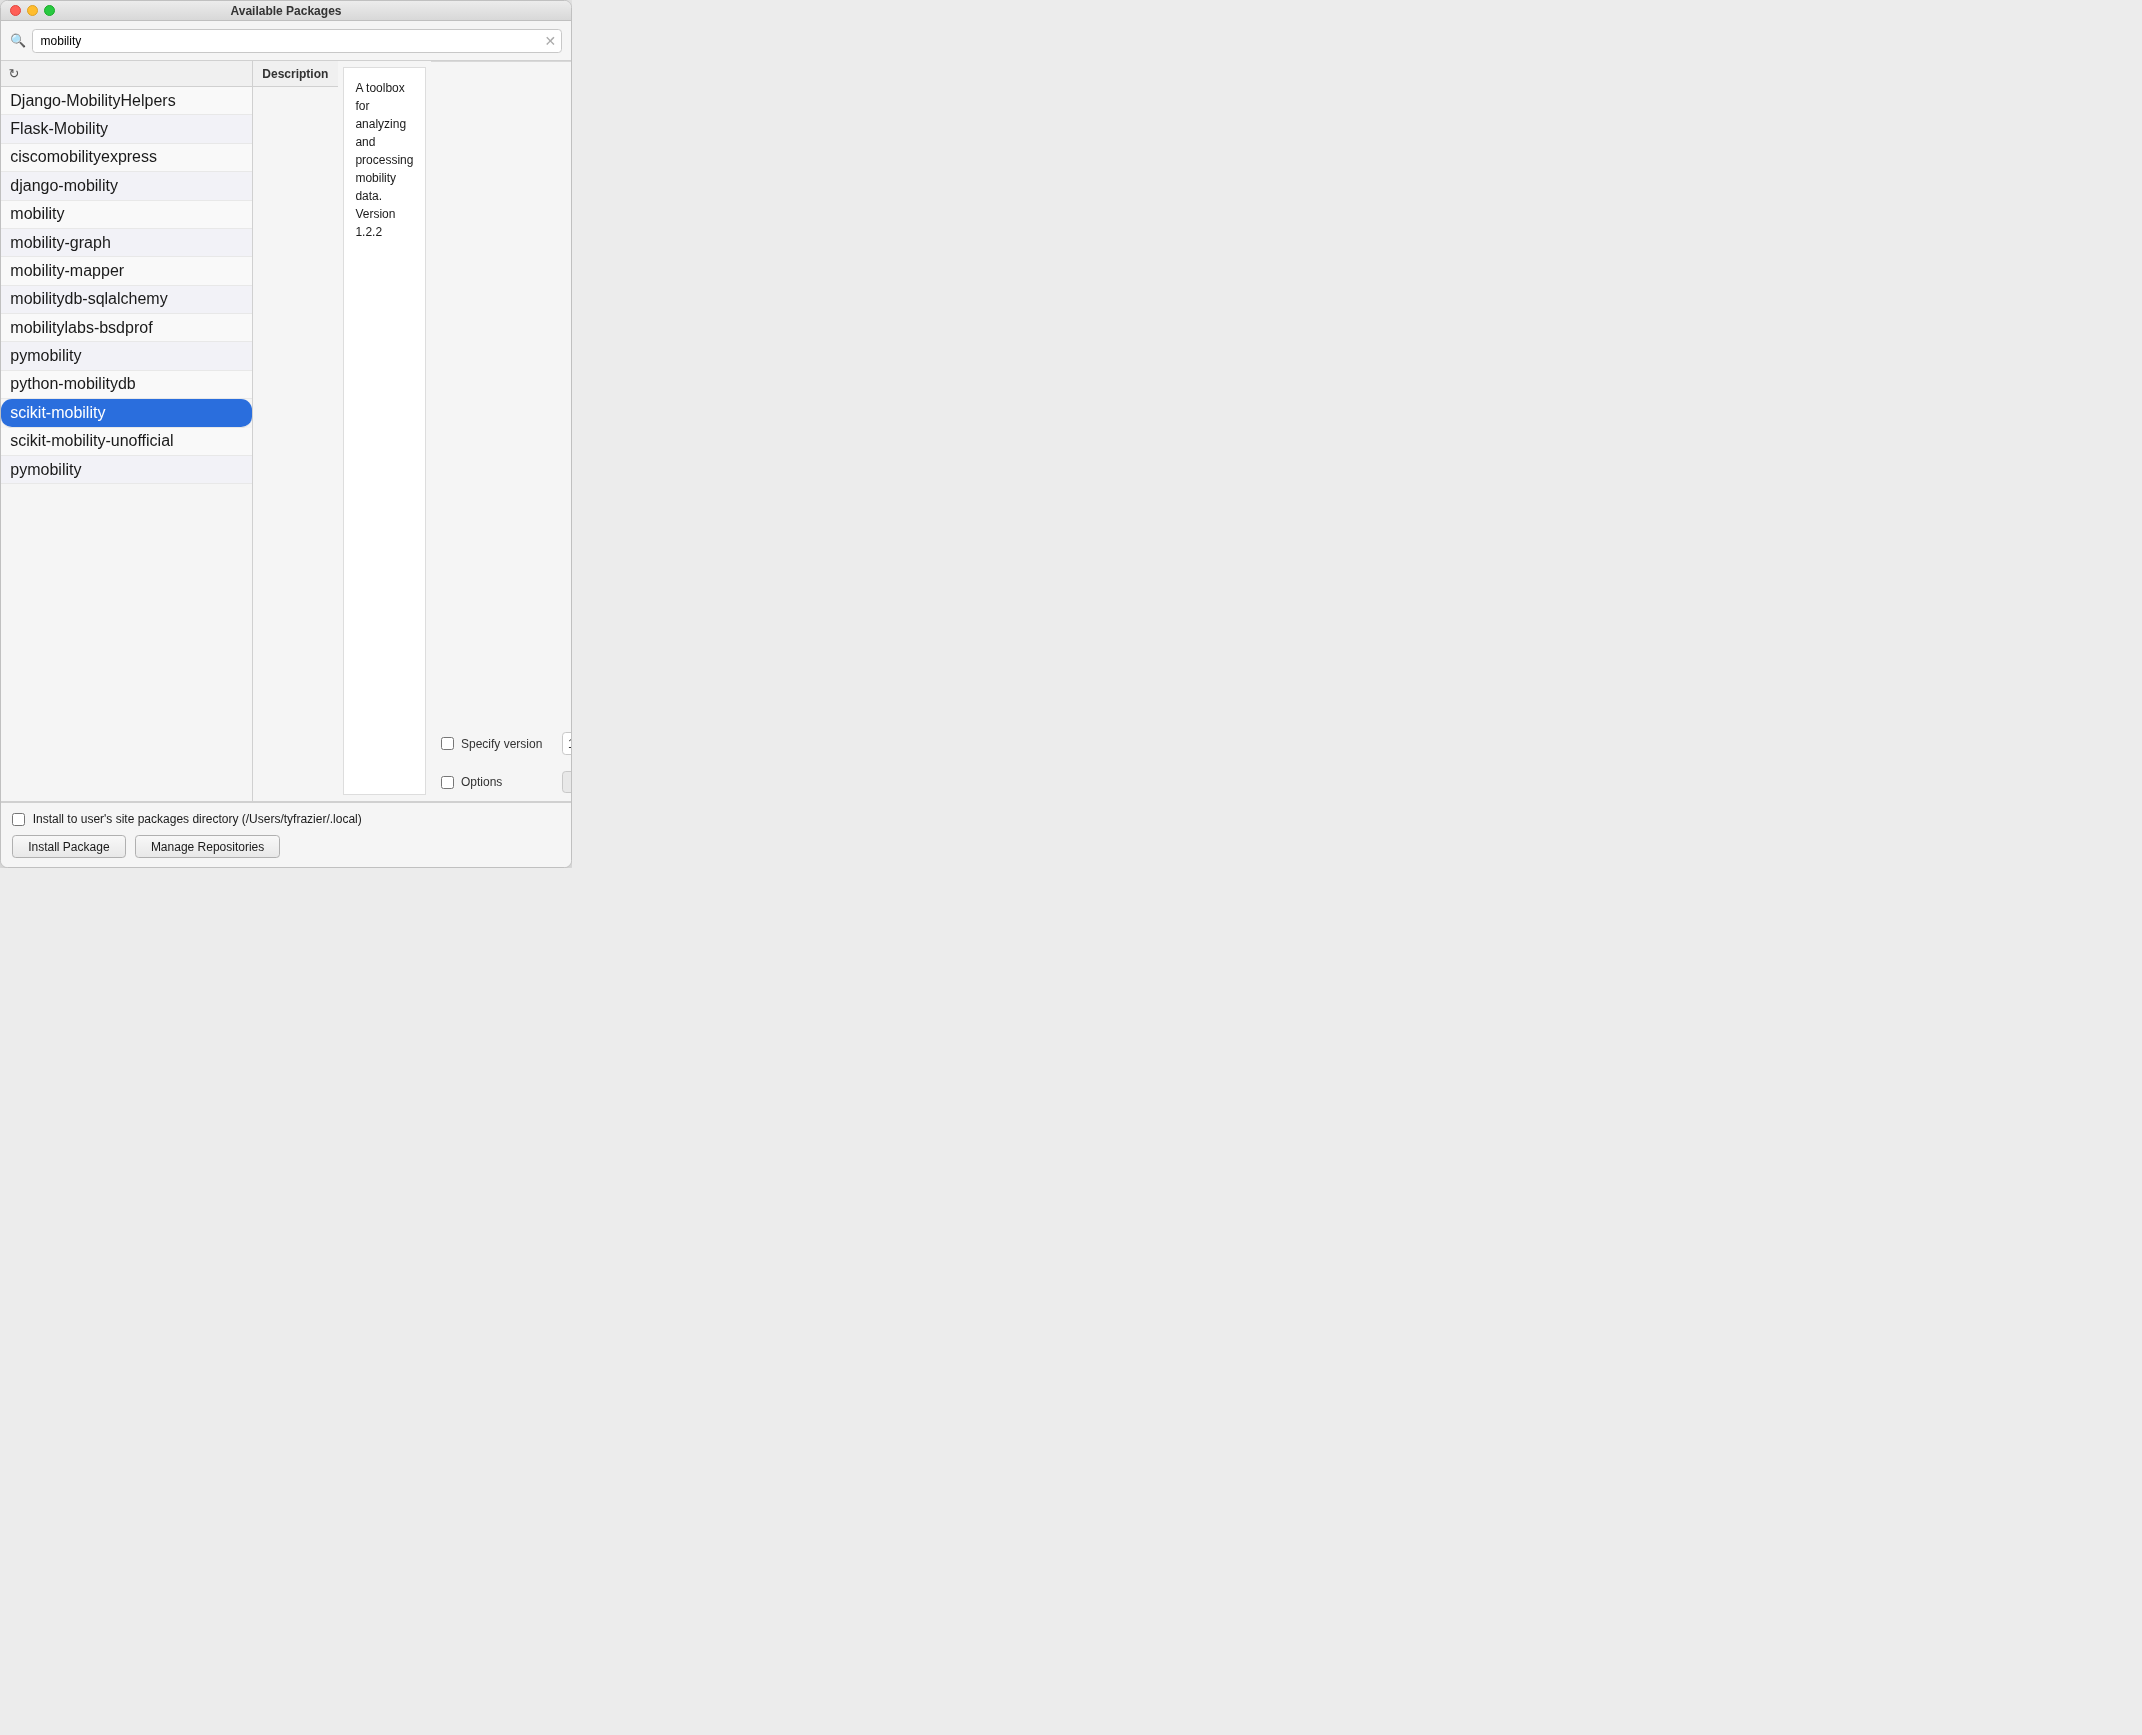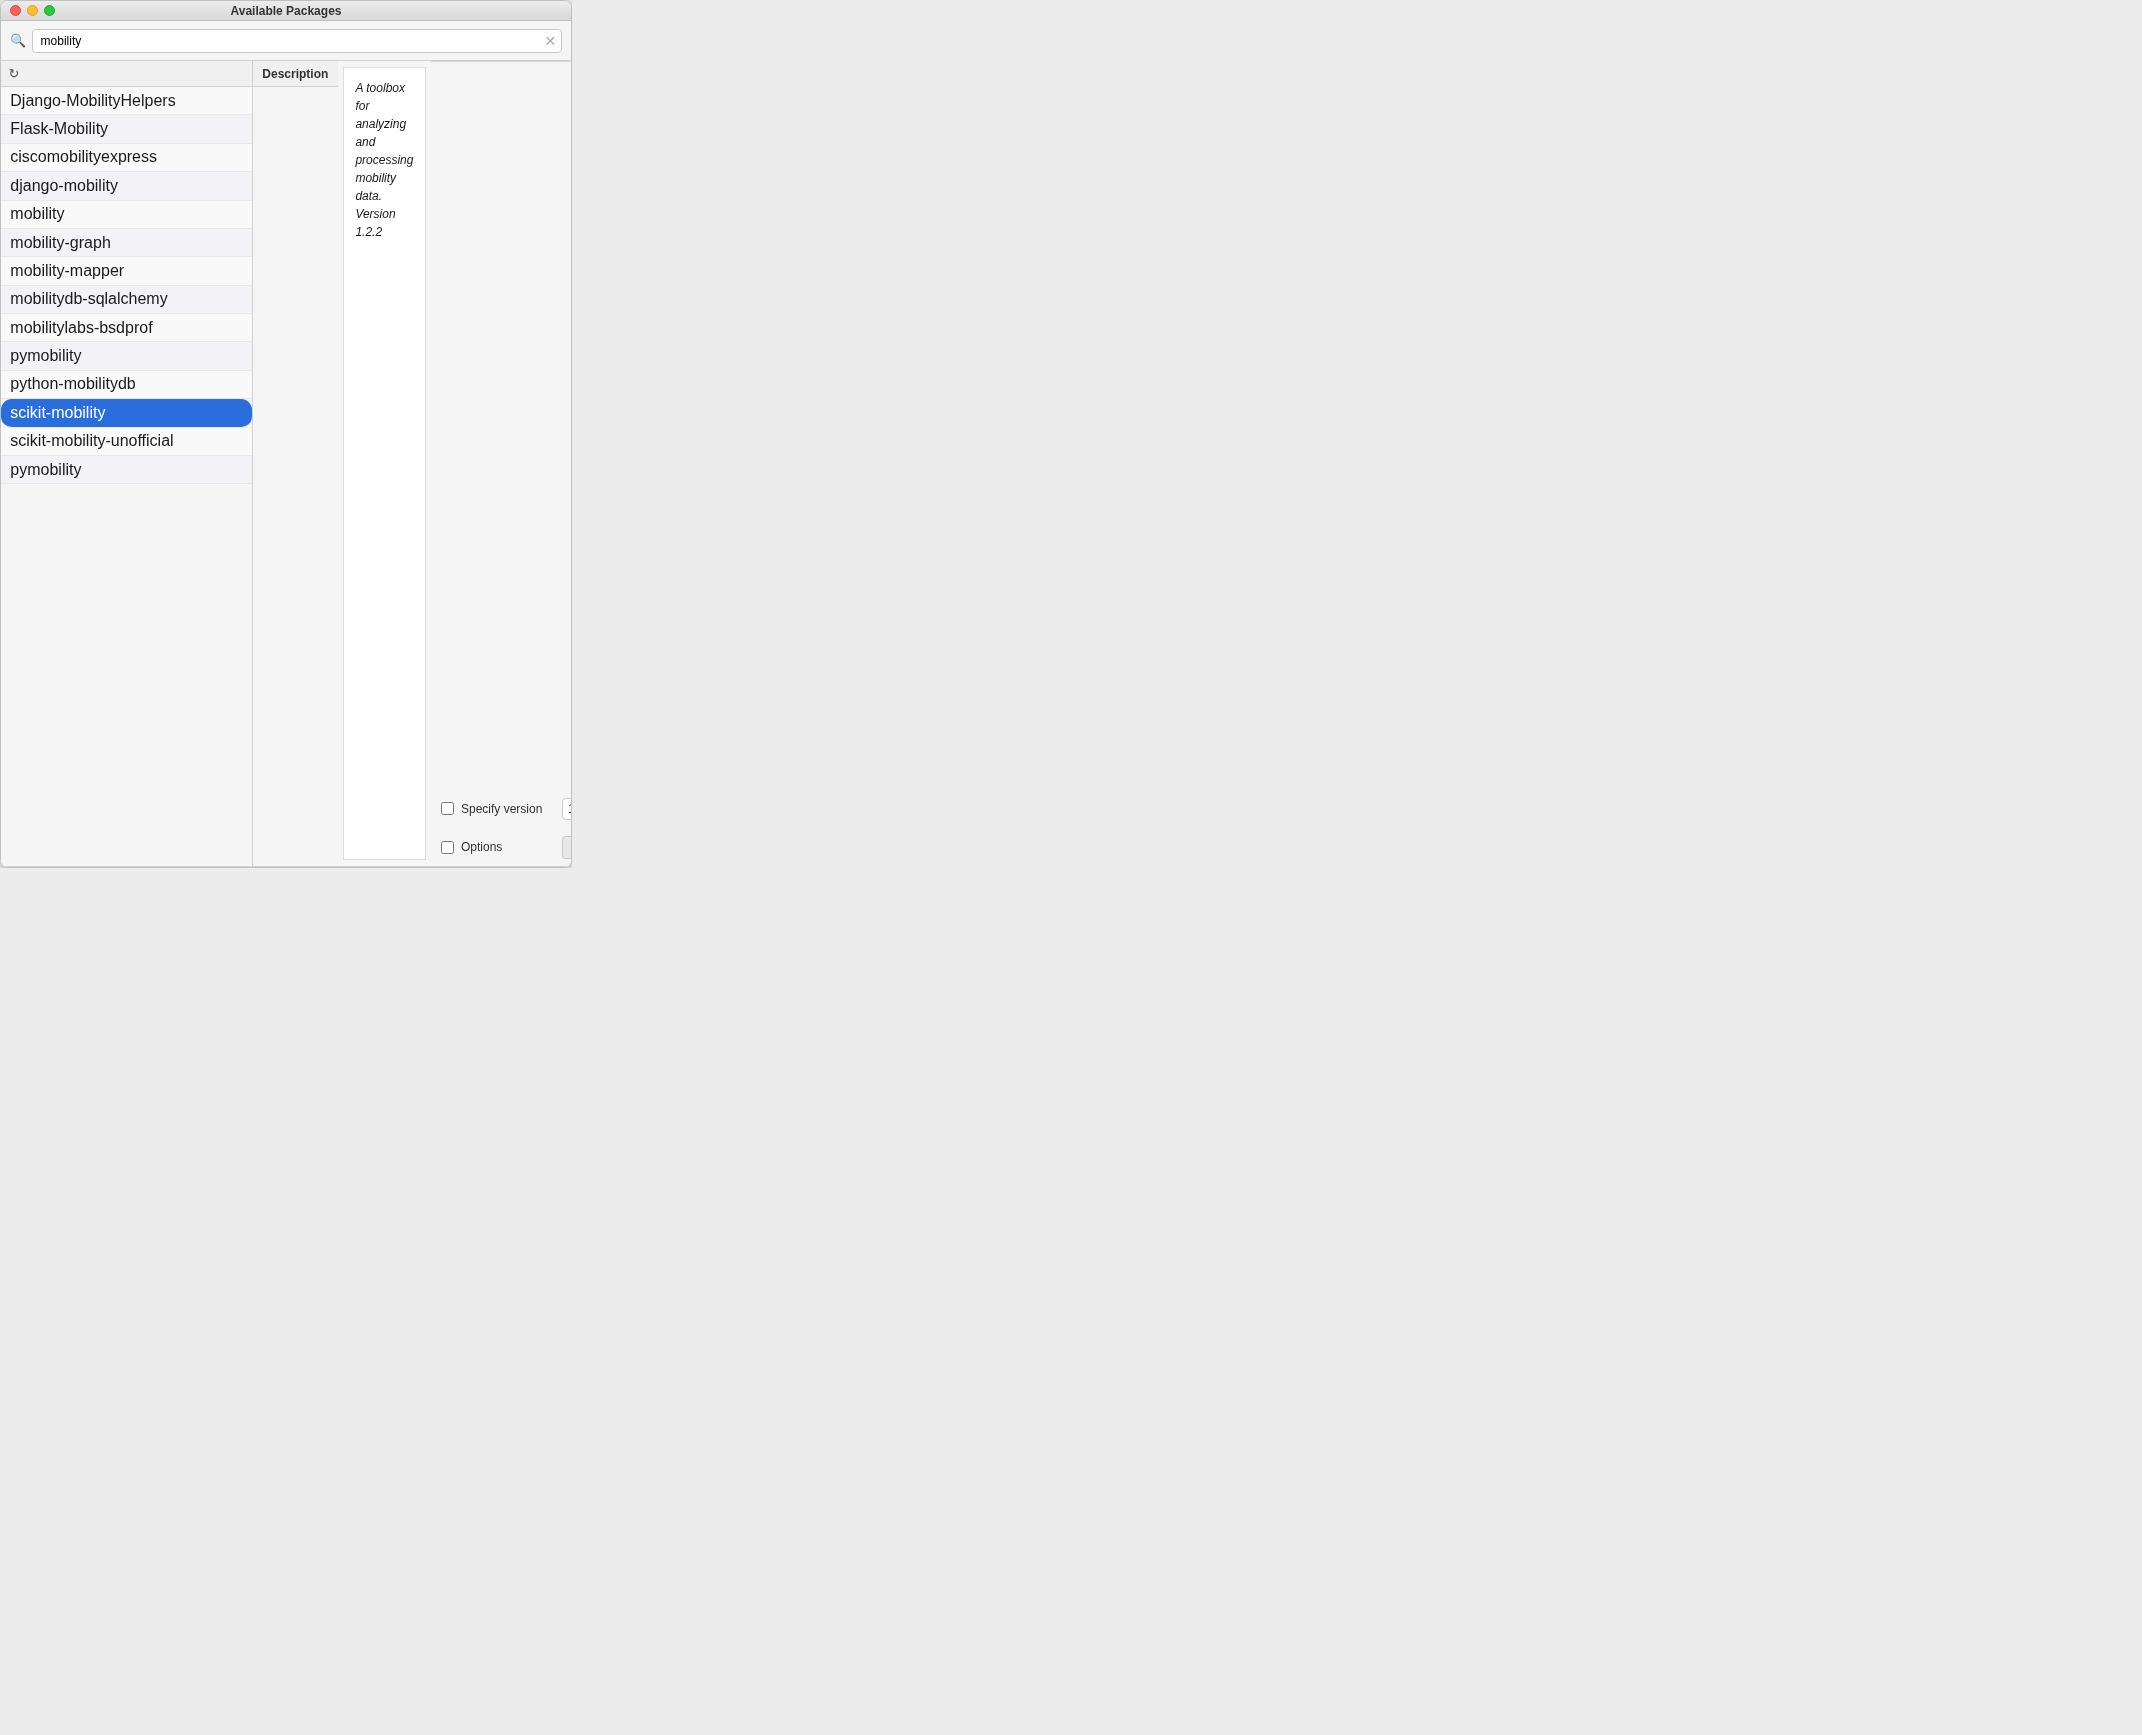--- a/index.html
+++ b/index.html
@@ -207,21 +207,20 @@
     .description-body {
       flex: 1;
       padding: 11.2px;
       background: white;
       border: 0.9px solid #ddd;
       margin: 5.6px;
       font-size: 12px;
       line-height: 1.5;
       color: #1a1a1a;
       overflow-y: auto;
-      font-style: italic;
     }
 
     .version-options {
       padding: 7.5px 9.3px;
       display: flex;
       flex-direction: column;
       gap: 16px;
       background: #f5f5f5;
       border-top: 0.9px solid #d8d8d8;
       justify-content: flex-end;
@@ -408,14 +407,24 @@
         </div>
         <div class="options-row">
           <input type="checkbox" class="row-checkbox" style="">
           <span class="row-label">Options</span>
           <div class="options-field"></div>
         </div>
       </div>
     </div>
   </div>
 
+  <div class="bottom-bar">
+    <div class="install-checkbox-row">
+      <input type="checkbox" class="install-checkbox" style="">
+      <span class="install-label">Install to user's site packages directory (/Users/tyfrazier/.local)</span>
+    </div>
+    <div class="button-row">
+      <button class="mac-button">Install Package</button>
+      <button class="mac-button">Manage Repositories</button>
+    </div>
+  </div>
 </div>
 
 
 </body></html>

